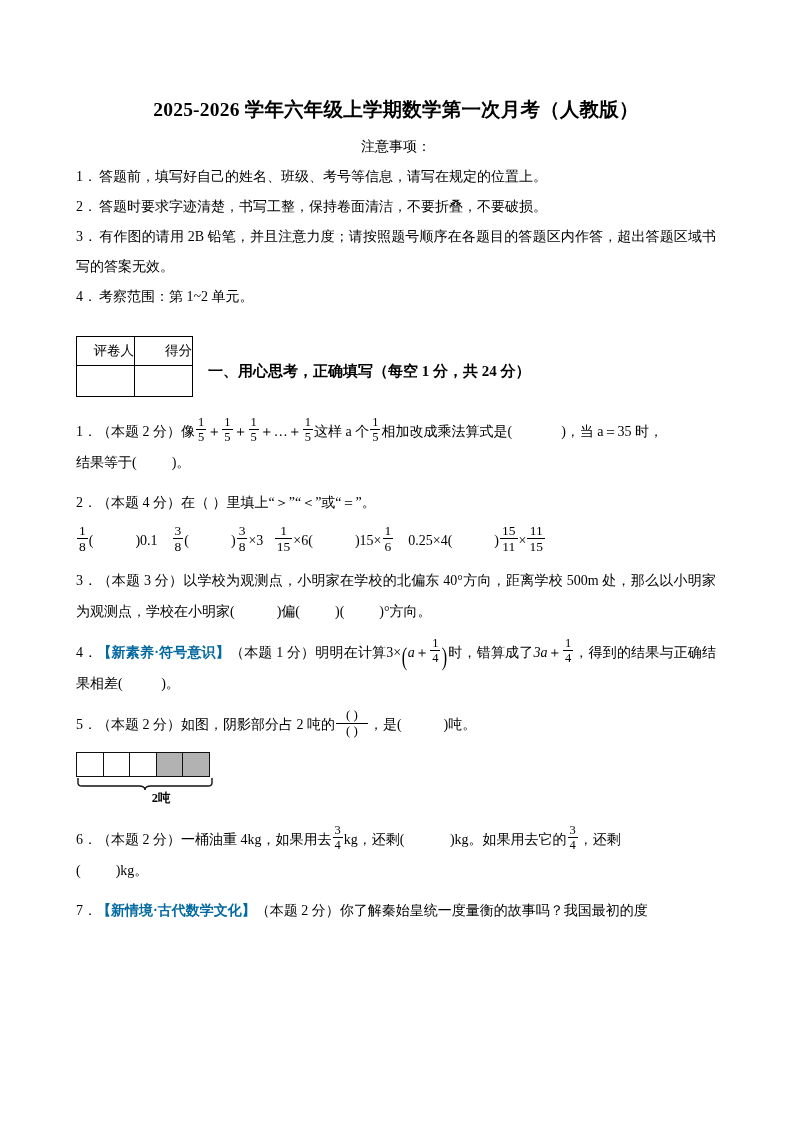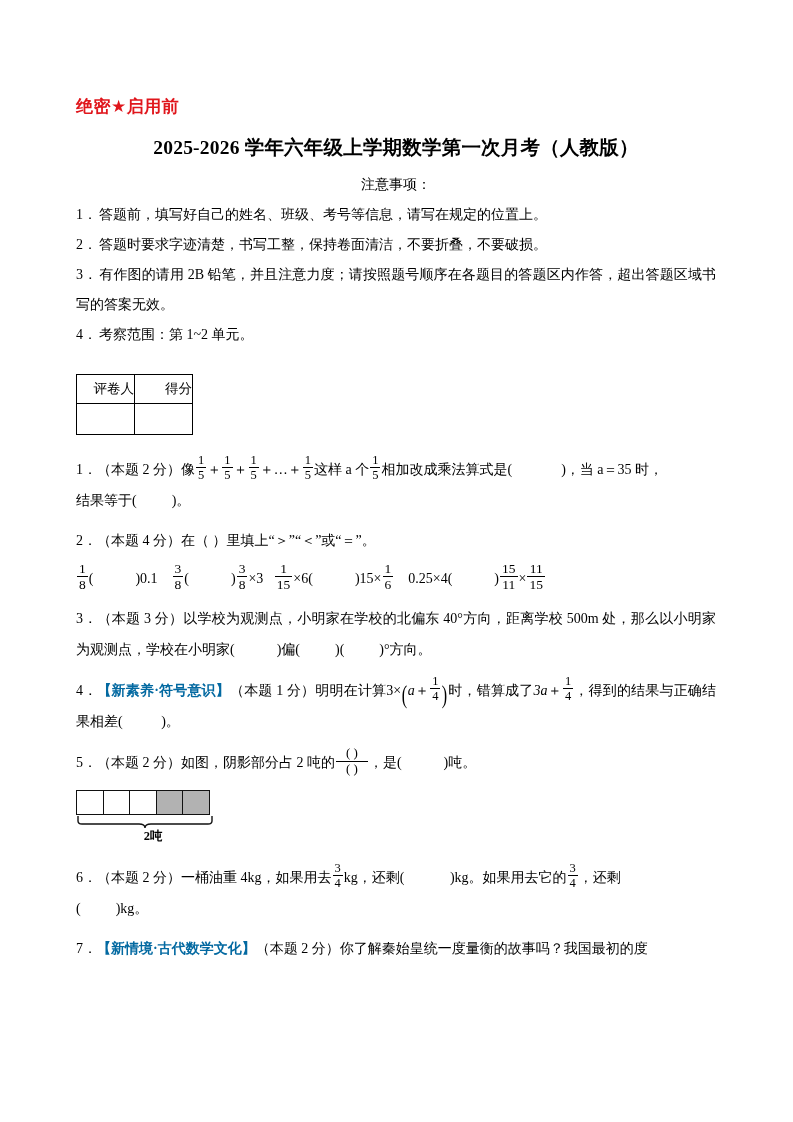--- a/index.html
+++ b/index.html
@@ -173,35 +173,34 @@
   .bar .cell.shaded { background: #b2b2b2; }
   .brace {
     position: absolute;
     left: 0;
     top: 25px;
     width: 138px;
     height: 14px;
   }
   .brace-label {
     position: absolute;
-    left: 8px;
+    left: 16px;
     top: 38px;
     width: 138px;
     text-align: center;
     font-size: 12.5px;
     font-weight: bold;
   }
 </style>
 </head>
 <body>
 
 <div class="page">
   <div class="content">
 
-    <div class="secret-line">绝密★启用前</div>
 
     <div class="doc-title">2025-2026 学年六年级上学期数学第一次月考（人教版）</div>
 
 
     <div class="notice-head">注意事项：</div>
     <p class="notice-item">
       <span class="idx">1．</span><span>答题前，填写好自己的姓名、班级、考号等信息，请写在规定的位置上。</span>
     </p>
     <p class="notice-item">
       <span class="idx">2．</span><span>答题时要求字迹清楚，书写工整，保持卷面清洁，不要折叠，不要破损。</span>
@@ -219,20 +218,21 @@
             <tr>
           <td>评卷人</td>
           <td>得分</td>
         </tr>
         <tr>
           <td class="empty"></td>
           <td class="empty"></td>
         </tr>
       </tbody>
         </table>
+      <div class="section-heading">一、用心思考，正确填写（每空 1 分，共 24 分）</div>
     </div>
 
     <p class="q">
       <span>1．</span><span>（本题 2 分）</span><span>像</span><span class="frac"><span class="num">1</span><span class="den">5</span></span><span>＋</span><span class="frac"><span class="num">1</span><span class="den">5</span></span><span>＋</span><span class="frac"><span class="num">1</span><span class="den">5</span></span><span>＋</span><span>…</span><span>＋</span><span class="frac"><span class="num">1</span><span class="den">5</span></span><span>这样 a 个</span><span class="frac"><span class="num">1</span><span class="den">5</span></span><span>相加改成乘法算式是(</span><span class="blank-paren">              </span><span>)，当 a＝35 时，</span><br><span>结果等于(</span><span class="blank-paren">          </span><span>)。</span>
     </p>
 
     <p class="q">
       <span>2．</span><span>（本题 4 分）</span><span>在（  ）里填上“＞”“＜”或“＝”。</span>
     </p>
     <p class="q tight">

